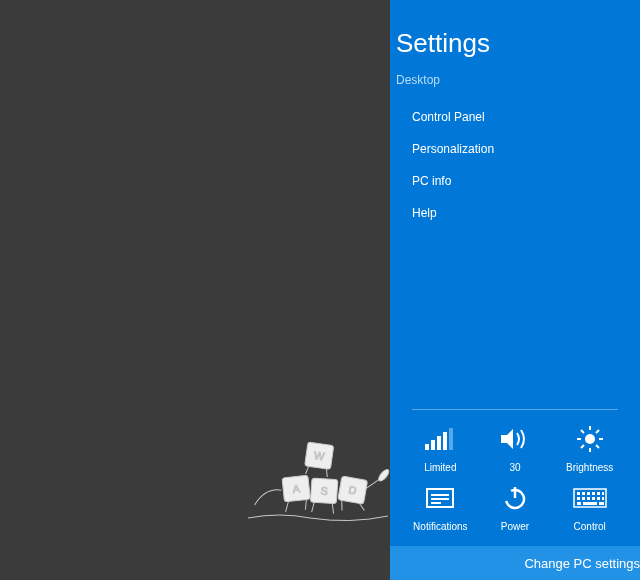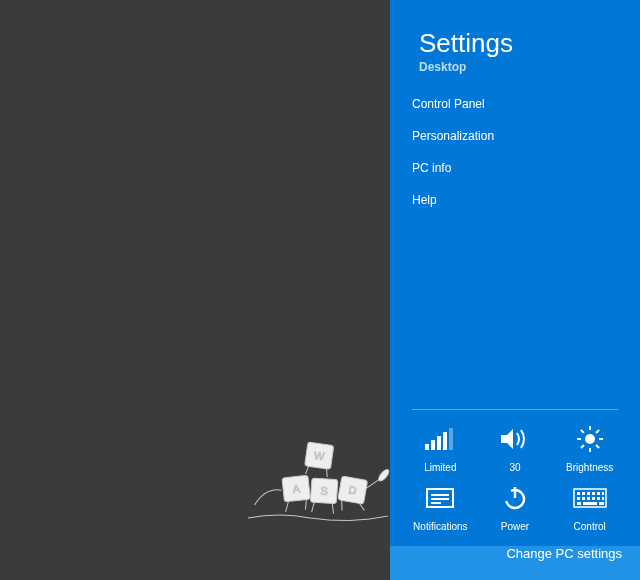--- a/index.html
+++ b/index.html
@@ -22,32 +22,31 @@
 
   .charm {
     width: 250px;
     height: 580px;
     background: #0178d7;
     color: #ffffff;
     display: flex;
     flex-direction: column;
   }
   .charm-header {
-    padding: 28px 22px 4px 29px;
+    padding: 28px 22px 4px 6px;
   }
   .charm-title {
     font-size: 26px;
     font-weight: 300;
   }
   .charm-subtitle {
     font-size: 12px;
     color: #b9dcf5;
-    margin-top: 1px;
+    margin-top: 14px;
     display: block;
-    font-weight: bold;
   }
   .charm-links {
     padding: 10px 22px 0 22px;
   }
   .charm-link {
     display: block;
     color: #ffffff;
     font-size: 12px;
     padding: 9px 0;
     cursor: pointer;
@@ -86,23 +85,22 @@
     font-size: 10px;
     margin-top: 8px;
     text-align: center;
     color: #ffffff;
   }
 
   .footer {
     background: #2292e6;
     height: 34px;
     display: flex;
-    align-items: flex-start;
+    align-items: center;
     justify-content: flex-end;
-    padding-right: 18px;
   }
   .footer-link {
     color: #ffffff;
     font-size: 13px;
     cursor: pointer;
   }
 
   svg { display: block; }
 </style>
 </head>

